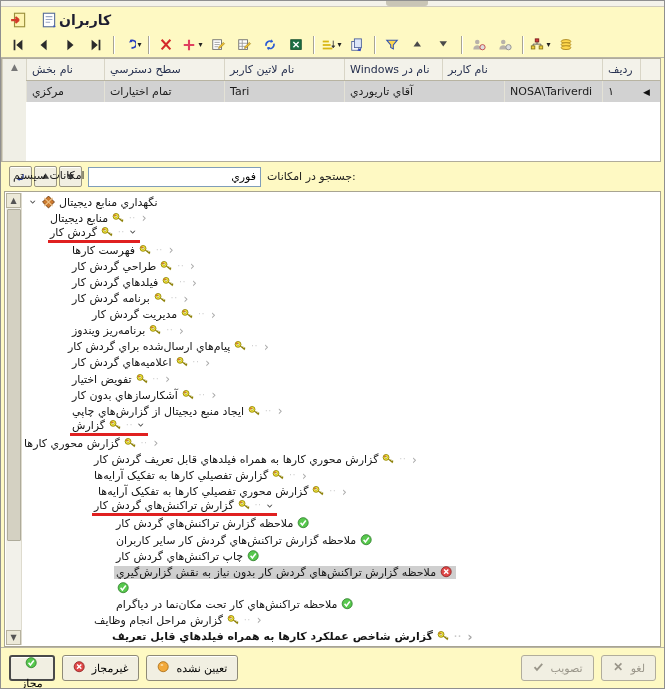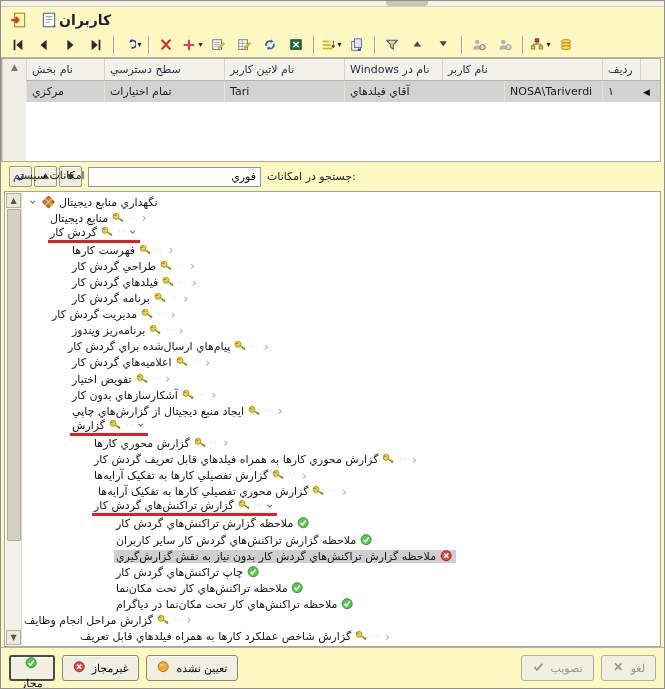--- a/index.html
+++ b/index.html
@@ -243,21 +243,21 @@
           <div class="g-hcell" dir="rtl" style="width: 98px;">نام در Windows</div>
           <div class="g-hcell" dir="rtl" style="width: 160px;">نام کاربر</div>
           <div class="g-hcell" dir="rtl" style="width: 38px;">ردیف</div>
           <div class="g-hcell" style="width: 13px;"></div>
         </div>
       <div id="grid-rows">
           <div class="g-row sel">
             <div class="g-cell" dir="rtl" style="width: 78px;">مرکزي</div>
             <div class="g-cell" dir="rtl" style="width: 120px;">تمام اختیارات</div>
             <div class="g-cell" dir="rtl" style="width: 120px;">Tari</div>
-            <div class="g-cell" dir="rtl" style="width: 160px;">آقاي فیلدهاي</div>
+            <div class="g-cell" dir="rtl" style="width: 160px;">آقاي تاریوردي</div>
             <div class="g-cell" dir="rtl" style="width: 98px;">NOSA\Tariverdi</div>
             <div class="g-cell" dir="rtl" style="width: 38px;">۱</div>
             <div class="g-selcol">◀</div>
           </div>
         </div>
     </div>
   </div>
 
   <div class="searchbar">
     <span class="s-label">جستجو در امکانات:</span>
@@ -383,21 +383,21 @@
                 <circle cx="5" cy="5.4" r="3.6" fill="#f6e83a" stroke="#8a7d00"></circle>
                 <circle cx="5" cy="5.4" r="1.3" fill="#fff" stroke="#8a7d00" stroke-width=".7"></circle>
                 <path d="M8 7.5l5.4 4.7M12 11.4l1.6-1.9M10.2 9.8l1.3-1.5" stroke="#8a7d00" stroke-width="1.5" fill="none"></path>
                 <circle cx="3.6" cy="4" r=".9" fill="#d43a2a"></circle>
               </svg>
             </span>
             <span class="dots">··</span>
             <span class="chev">›</span>
           </span>
         </div>
-        <div class="t-row" style="padding-left: 28px;">
+        <div class="t-row" style="padding-left: 40px; margin-left: 28px;">
           <span class="t-content">
             <span class="t-label">مدیریت گردش کار</span>
             <span class="t-ico">
               <svg width="15" height="13" viewBox="0 0 16 16">
                 <circle cx="5" cy="5.4" r="3.6" fill="#f6e83a" stroke="#8a7d00"></circle>
                 <circle cx="5" cy="5.4" r="1.3" fill="#fff" stroke="#8a7d00" stroke-width=".7"></circle>
                 <path d="M8 7.5l5.4 4.7M12 11.4l1.6-1.9M10.2 9.8l1.3-1.5" stroke="#8a7d00" stroke-width="1.5" fill="none"></path>
                 <circle cx="3.6" cy="4" r=".9" fill="#d43a2a"></circle>
               </svg>
             </span>
@@ -503,21 +503,21 @@
                 <circle cx="5" cy="5.4" r="3.6" fill="#f6e83a" stroke="#8a7d00"></circle>
                 <circle cx="5" cy="5.4" r="1.3" fill="#fff" stroke="#8a7d00" stroke-width=".7"></circle>
                 <path d="M8 7.5l5.4 4.7M12 11.4l1.6-1.9M10.2 9.8l1.3-1.5" stroke="#8a7d00" stroke-width="1.5" fill="none"></path>
                 <circle cx="3.6" cy="4" r=".9" fill="#d43a2a"></circle>
               </svg>
             </span>
             <span class="dots">··</span>
             <span class="chev exp">›</span>
           </span>
         </div>
-        <div class="t-row" style="padding-left: 70px;">
+        <div class="t-row" style="">
           <span class="t-content">
             <span class="t-label">گزارش محوري کارها</span>
             <span class="t-ico">
               <svg width="15" height="13" viewBox="0 0 16 16">
                 <circle cx="5" cy="5.4" r="3.6" fill="#f6e83a" stroke="#8a7d00"></circle>
                 <circle cx="5" cy="5.4" r="1.3" fill="#fff" stroke="#8a7d00" stroke-width=".7"></circle>
                 <path d="M8 7.5l5.4 4.7M12 11.4l1.6-1.9M10.2 9.8l1.3-1.5" stroke="#8a7d00" stroke-width="1.5" fill="none"></path>
                 <circle cx="3.6" cy="4" r=".9" fill="#d43a2a"></circle>
               </svg>
             </span>
@@ -601,79 +601,78 @@
             <span class="t-label">ملاحظه گزارش تراکنش‌هاي گردش کار سایر کاربران</span>
             <span class="t-ico">
               <svg width="14" height="13" viewBox="0 0 16 16">
                 <circle cx="7" cy="7" r="6.2" fill="#57c84d" stroke="#2d7d2a"></circle>
                 <path d="M3.8 7.2l2.2 2.6 4.2-5.4" stroke="#fff" stroke-width="1.9" fill="none"></path>
               </svg>
             </span>
           </span>
         </div>
         <div class="t-row" style="padding-left: 92px;">
+          <span class="t-content">
+            <span class="t-label">چاپ تراکنش‌هاي گردش کار</span>
+            <span class="t-ico">
+              <svg width="14" height="13" viewBox="0 0 16 16">
+                <circle cx="7" cy="7" r="6.2" fill="#57c84d" stroke="#2d7d2a"></circle>
+                <path d="M3.8 7.2l2.2 2.6 4.2-5.4" stroke="#fff" stroke-width="1.9" fill="none"></path>
+              </svg>
+            </span>
+          </span>
+        </div>
+        <div class="t-row" style="padding-left: 92px;">
           <span class="t-content sel">
             <span class="t-label">ملاحظه گزارش تراکنش‌هاي گردش کار بدون نیاز به نقش گزارش‌گیري</span>
             <span class="t-ico">
               <svg width="14" height="13" viewBox="0 0 16 16">
                 <circle cx="7" cy="7" r="6.2" fill="#e04848" stroke="#8a1f1f"></circle>
                 <path d="M4.4 4.4l5.2 5.2M9.6 4.4L4.4 9.6" stroke="#fff" stroke-width="1.8"></path>
               </svg>
             </span>
           </span>
         </div>
         <div class="t-row" style="padding-left: 92px;">
           <span class="t-content">
-            <span class="t-label">چاپ تراکنش‌هاي گردش کار</span>
             <span class="t-ico">
               <svg width="14" height="13" viewBox="0 0 16 16">
                 <circle cx="7" cy="7" r="6.2" fill="#57c84d" stroke="#2d7d2a"></circle>
                 <path d="M3.8 7.2l2.2 2.6 4.2-5.4" stroke="#fff" stroke-width="1.9" fill="none"></path>
               </svg>
             </span>
           </span>
         </div>
         <div class="t-row" style="padding-left: 92px;">
           <span class="t-content">
-            <span class="t-label">ملاحظه تراکنش‌هاي کار تحت مکان‌نما</span>
+            <span class="t-label">ملاحظه تراکنش‌هاي کار تحت مکان‌نما در دیاگرام</span>
             <span class="t-ico">
               <svg width="14" height="13" viewBox="0 0 16 16">
                 <circle cx="7" cy="7" r="6.2" fill="#57c84d" stroke="#2d7d2a"></circle>
                 <path d="M3.8 7.2l2.2 2.6 4.2-5.4" stroke="#fff" stroke-width="1.9" fill="none"></path>
               </svg>
             </span>
           </span>
         </div>
-        <div class="t-row" style="padding-left: 92px;">
-          <span class="t-content">
-            <span class="t-label">ملاحظه تراکنش‌هاي کار تحت مکان‌نما در دیاگرام</span>
-            <span class="t-ico">
-              <svg width="14" height="13" viewBox="0 0 16 16">
-                <circle cx="7" cy="7" r="6.2" fill="#57c84d" stroke="#2d7d2a"></circle>
-                <path d="M3.8 7.2l2.2 2.6 4.2-5.4" stroke="#fff" stroke-width="1.9" fill="none"></path>
-              </svg>
-            </span>
-          </span>
-        </div>
-        <div class="t-row" style="">
+        <div class="t-row" style="padding-left: 70px;">
           <span class="t-content">
             <span class="t-label">گزارش مراحل انجام وظایف</span>
             <span class="t-ico">
               <svg width="15" height="13" viewBox="0 0 16 16">
                 <circle cx="5" cy="5.4" r="3.6" fill="#f6e83a" stroke="#8a7d00"></circle>
                 <circle cx="5" cy="5.4" r="1.3" fill="#fff" stroke="#8a7d00" stroke-width=".7"></circle>
                 <path d="M8 7.5l5.4 4.7M12 11.4l1.6-1.9M10.2 9.8l1.3-1.5" stroke="#8a7d00" stroke-width="1.5" fill="none"></path>
                 <circle cx="3.6" cy="4" r=".9" fill="#d43a2a"></circle>
               </svg>
             </span>
             <span class="dots">··</span>
             <span class="chev">›</span>
           </span>
         </div>
-        <div class="t-row" style="padding-left: 56px;">
+        <div class="t-row" style="padding-left: 88px; font-weight: bold;">
           <span class="t-content">
             <span class="t-label">گزارش شاخص عملکرد کارها به همراه فیلدهاي قابل تعریف</span>
             <span class="t-ico">
               <svg width="15" height="13" viewBox="0 0 16 16">
                 <circle cx="5" cy="5.4" r="3.6" fill="#f6e83a" stroke="#8a7d00"></circle>
                 <circle cx="5" cy="5.4" r="1.3" fill="#fff" stroke="#8a7d00" stroke-width=".7"></circle>
                 <path d="M8 7.5l5.4 4.7M12 11.4l1.6-1.9M10.2 9.8l1.3-1.5" stroke="#8a7d00" stroke-width="1.5" fill="none"></path>
                 <circle cx="3.6" cy="4" r=".9" fill="#d43a2a"></circle>
               </svg>
             </span>

